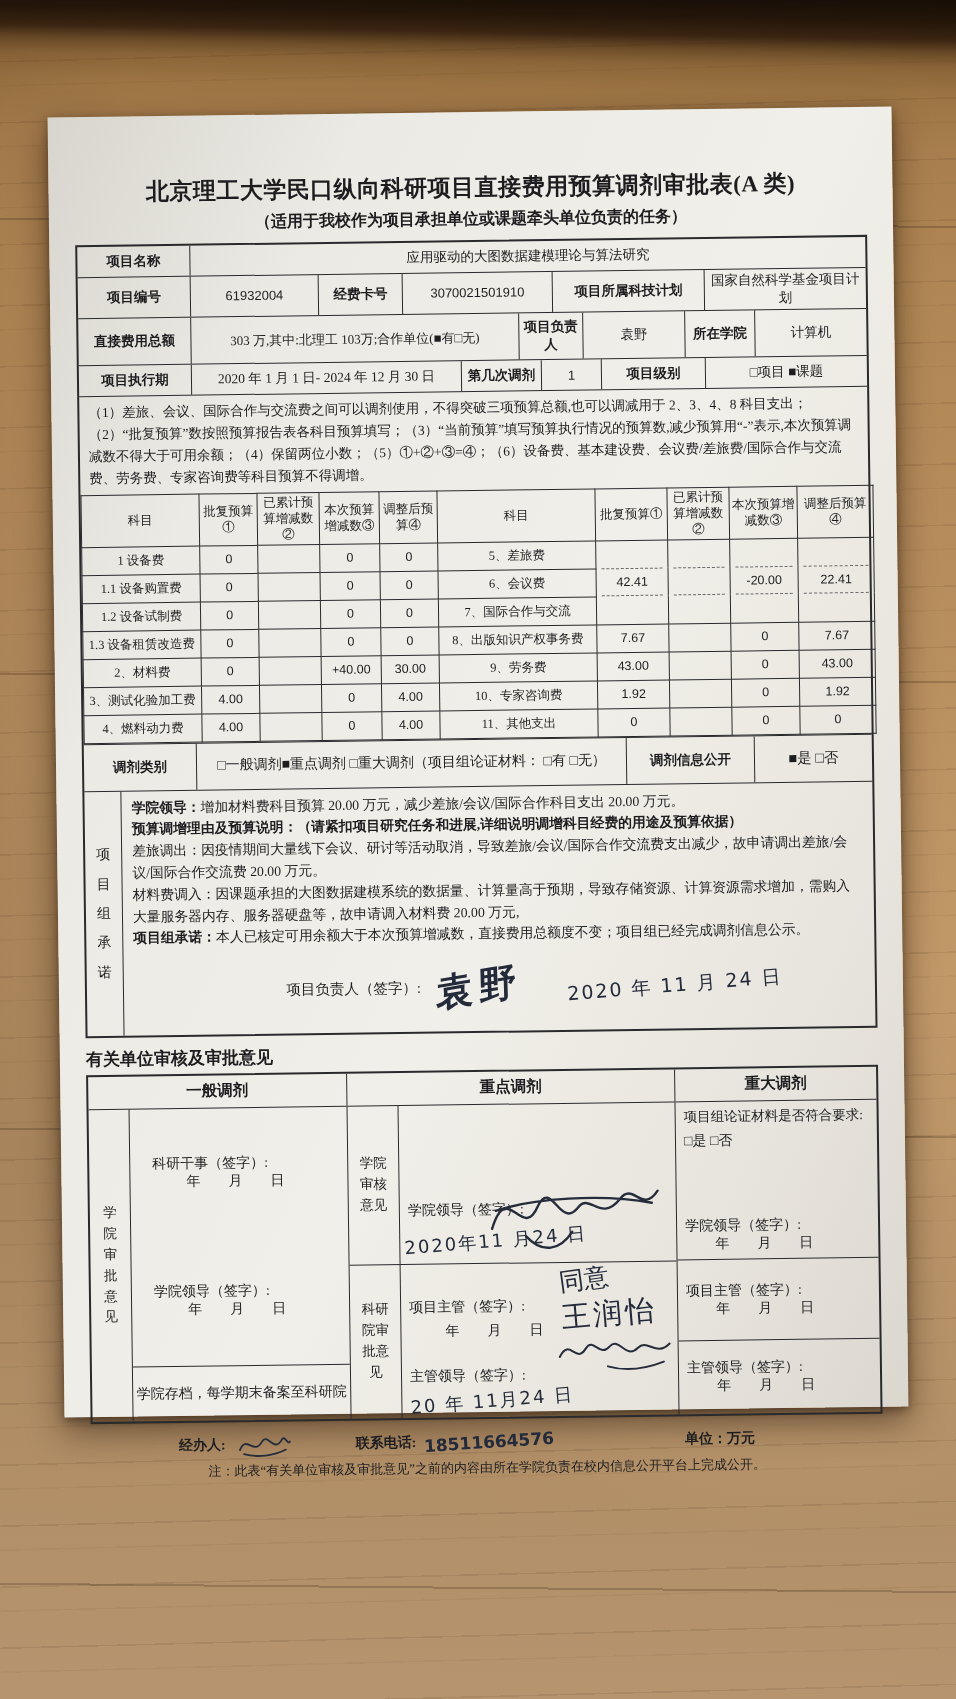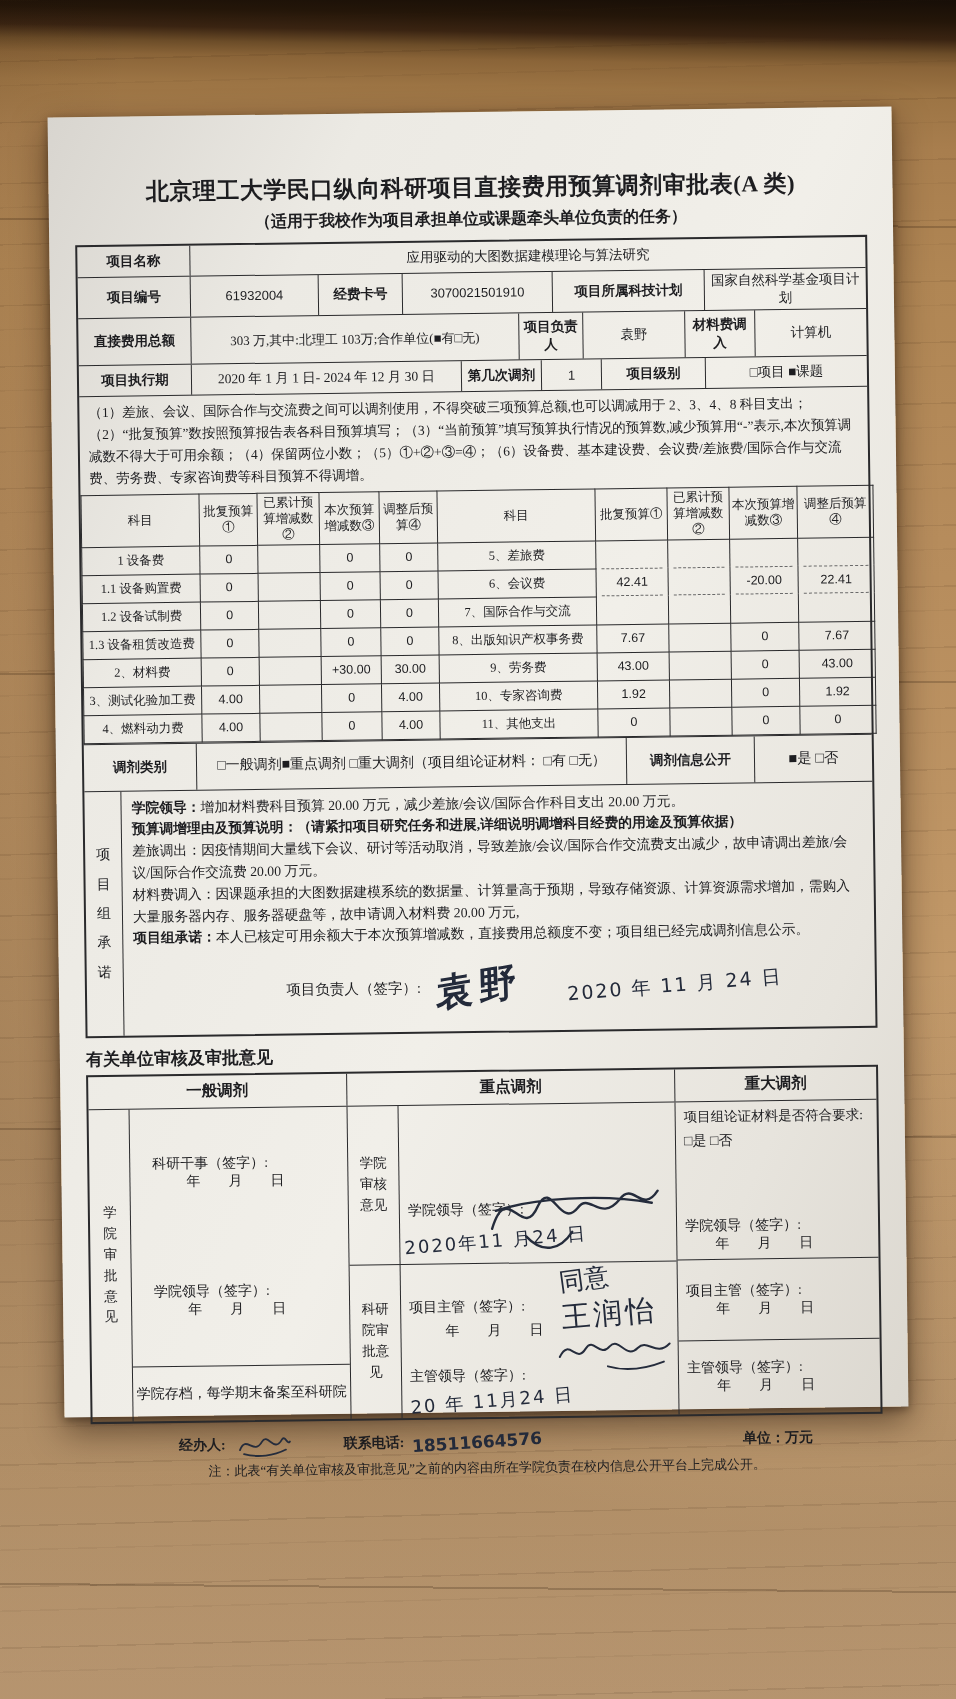--- a/index.html
+++ b/index.html
@@ -102,21 +102,21 @@
       <div class="fcell num" style="width:150px">3070021501910</div>
       <div class="fcell lab" style="width:152px">项目所属科技计划</div>
       <div class="fcell grow">国家自然科学基金项目计划</div>
     </div>
 
     <div class="frow" style="min-height:46px">
       <div class="fcell lab" style="width:112px">直接费用总额</div>
       <div class="fcell" style="width:328px;font-size:13px">303 万,其中:北理工 103万;合作单位(■有□无)</div>
       <div class="fcell lab" style="width:64px">项目负责人</div>
       <div class="fcell" style="width:102px">袁野</div>
-      <div class="fcell lab" style="width:70px">材料费调入</div>
+      <div class="fcell lab" style="width:70px">所在学院</div>
       <div class="fcell grow">计算机</div>
     </div>
 
     <div class="frow">
       <div class="fcell lab" style="width:112px">项目执行期</div>
       <div class="fcell" style="width:270px">2020 年 1 月 1 日- 2024 年 12 月 30 日</div>
       <div class="fcell lab" style="width:80px">第几次调剂</div>
       <div class="fcell num" style="width:60px">1</div>
       <div class="fcell lab" style="width:104px">项目级别</div>
       <div class="fcell grow">□项目 ■课题</div>
@@ -189,21 +189,21 @@
         <td class="sub">8、出版知识产权事务费</td>
         <td class="num">7.67</td>
         <td class="num"></td>
         <td class="num">0</td>
         <td class="num">7.67</td>
       </tr>
       <tr>
         <td class="sub">2、材料费</td>
         <td class="num">0</td>
         <td class="num"></td>
-        <td class="num">+30.00</td>
+        <td class="num">+40.00</td>
         <td class="num">30.00</td>
         <td class="sub">9、劳务费</td>
         <td class="num">43.00</td>
         <td class="num"></td>
         <td class="num">0</td>
         <td class="num">43.00</td>
       </tr>
       <tr>
         <td class="sub">3、测试化验加工费</td>
         <td class="num">4.00</td>
@@ -335,20 +335,20 @@
       </div>
 
     </div>
   </div>
 
   <div class="footline">
     <span>经办人:</span>
     <svg class="scrawl" width="58" height="26" viewBox="0 0 58 26">
       <path d="M6 18 C12 2 20 24 28 10 C34 0 40 22 48 8 C51 3 54 14 56 10 M10 22 C24 26 40 24 52 18" stroke="#252c3c" stroke-width="1.8" fill="none" stroke-linecap="round"></path>
     </svg>
-    <span style="margin-left:44px">联系电话:</span>
+    <span style="margin-left:56px">联系电话:</span>
     <span class="hw hw-sm">18511664576</span>
     <span class="grow"></span>
-    <span style="margin-right:60px">单位：万元</span>
+    <span style="margin-right:118px">单位：万元</span>
   </div>
   <div class="note">注：此表“有关单位审核及审批意见”之前的内容由所在学院负责在校内信息公开平台上完成公开。</div>
 
 </div>
 
 </body></html>

